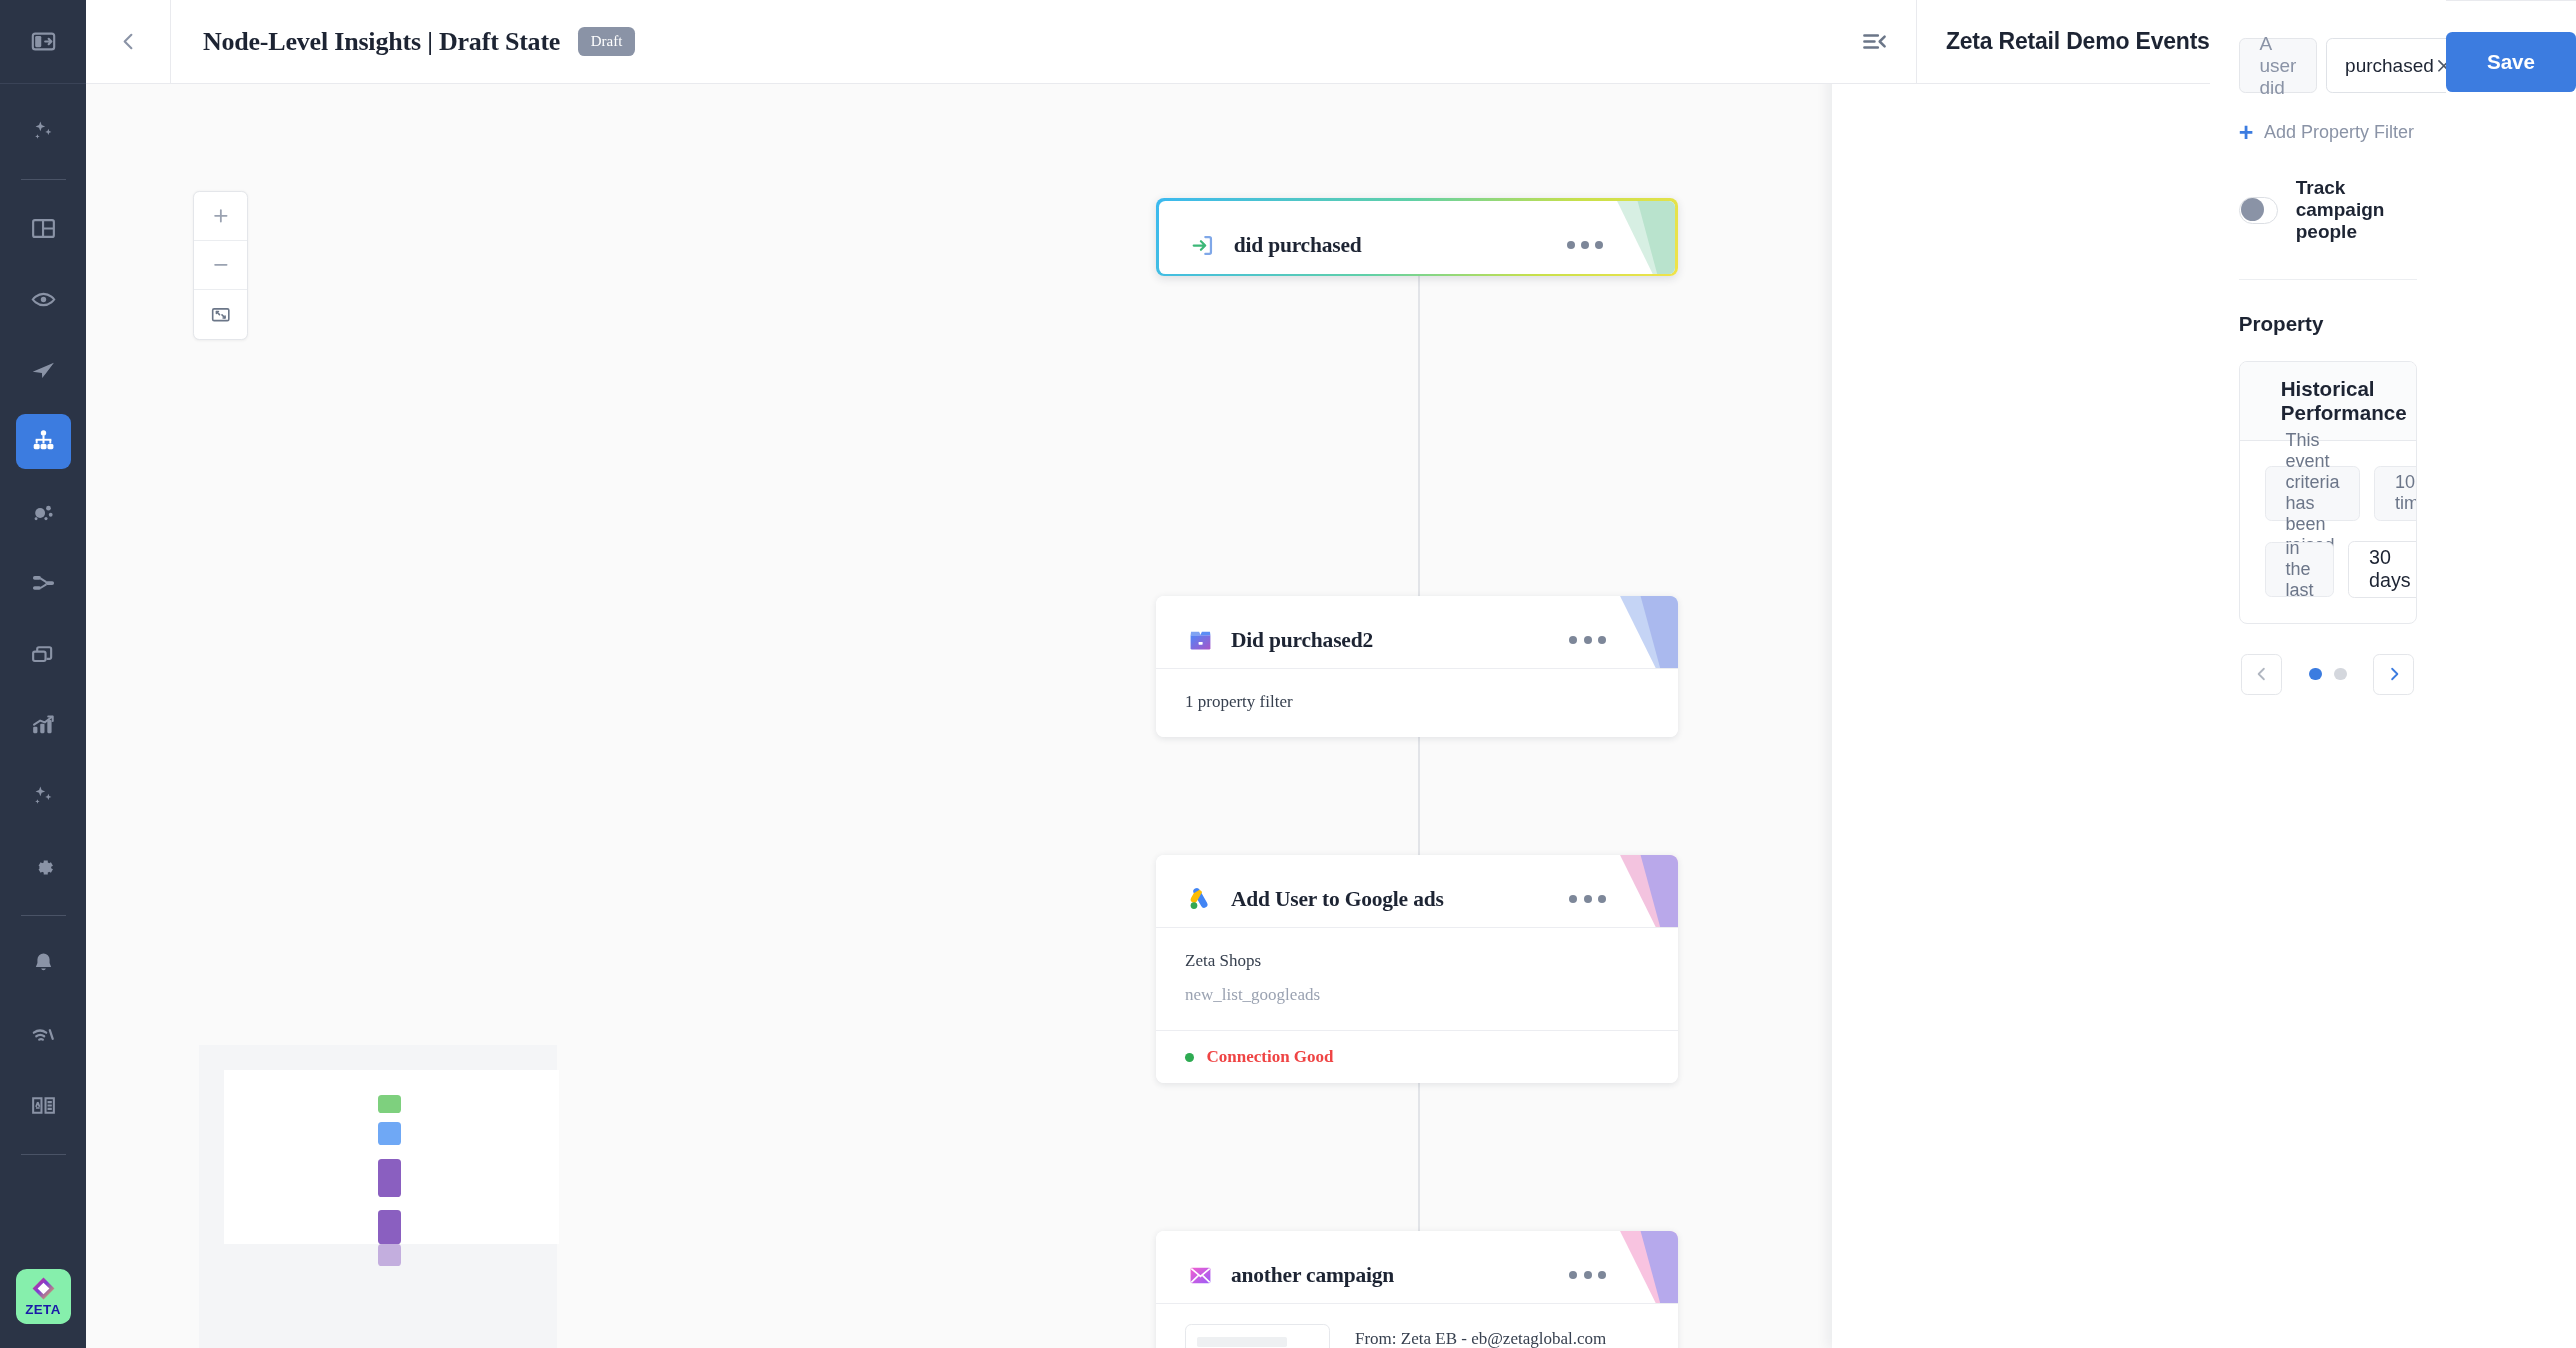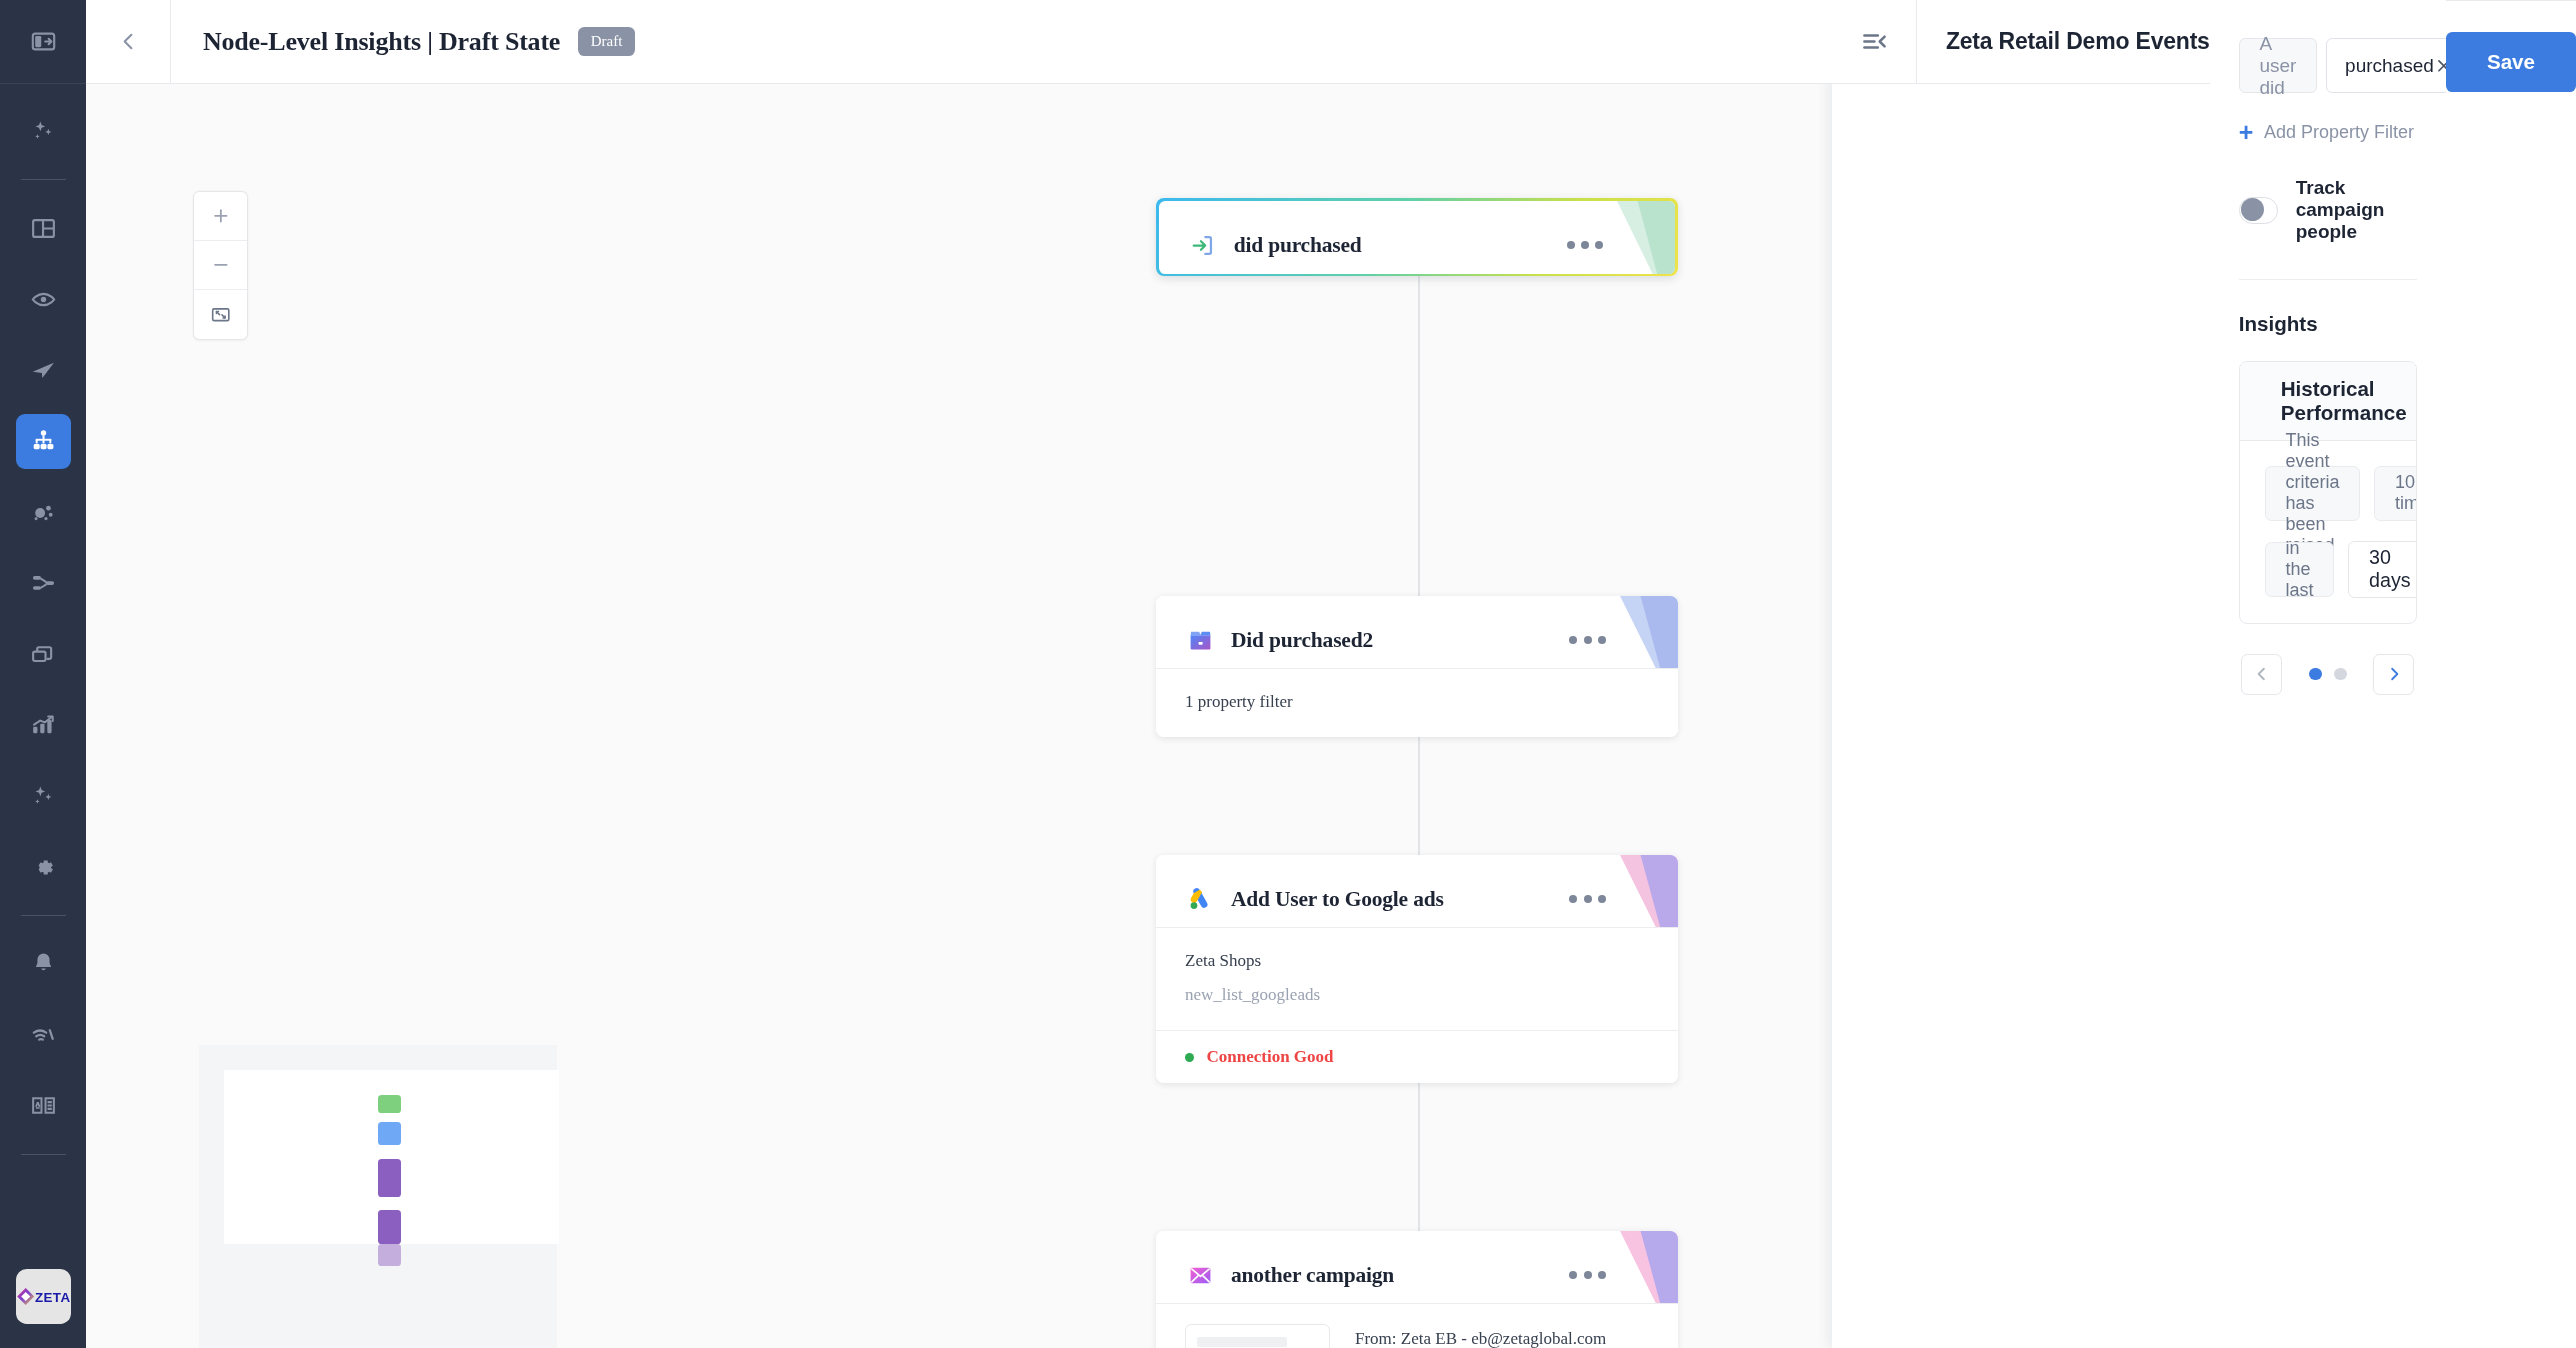--- a/index.html
+++ b/index.html
@@ -21,22 +21,22 @@
   .rail-item {
     width: 55px; height: 55px; margin: 8px 0; border-radius: 9px;
     display: flex; align-items: center; justify-content: center;
     cursor: pointer; flex: none;
   }
   .rail-item.active { background: #3c7ce0; }
   .rail-item svg { display:block; }
   .rail-sep { width: 45px; height: 0.9px; background: #4a5366; margin: 12.5px 0; flex:none; }
   .rail-spacer { flex: 1 1 auto; }
   .zeta-logo {
-    width: 55px; height: 55px; background: #e5e5e5; border-radius: 10.7px;
-    display:flex; flex-direction:row; align-items:center; justify-content:center;
+    width: 55px; height: 55px; background: #86efac; border-radius: 10.7px;
+    display:flex; flex-direction:column; align-items:center; justify-content:center;
     margin-bottom: 25px; flex:none;
   }
   .zeta-word { font-size: 13.4px; font-weight: bold; color:#1a1aa8; letter-spacing:0.4px; line-height:1; margin-top:1.8px;}
 
   
   .center { position: relative; width: 1746px; height: 977px; background: #fafafa; flex: none; font-family: Liberation Serif, serif; }
   .topbar {
     height: 84px; background: #fff; display: flex; align-items: center;
     border-bottom: 0.9px solid #e9eaee; position: relative; z-index: 5;
   }
@@ -571,21 +571,21 @@
 
       <div class="toggle-row">
         <div class="toggle">
           <span class="knob"></span>
         </div>
         <div class="toggle-label">Track campaign people</div>
       </div>
 
       <div class="panel-rule"></div>
 
-      <div class="insights-title">Insights</div>
+      <div class="insights-title">Property</div>
 
       <div class="insight-card">
         <div class="insight-card-head">
           <svg width="23" height="23" viewBox="0 0 24 24" fill="none" stroke="#4d5665" stroke-width="1.9" stroke-linecap="round" stroke-linejoin="round">
             <path d="M3.6 9.4A8.6 8.6 0 1112 20.6"></path>
             <path d="M12 20.6a8.6 8.6 0 01-6-2.4"></path>
             <path d="M3.2 5.2v4.4h4.4"></path>
             <path d="M12 7.8V12l2.8 1.8"></path>
           </svg>
           <div class="insight-card-title">Historical Performance</div>

